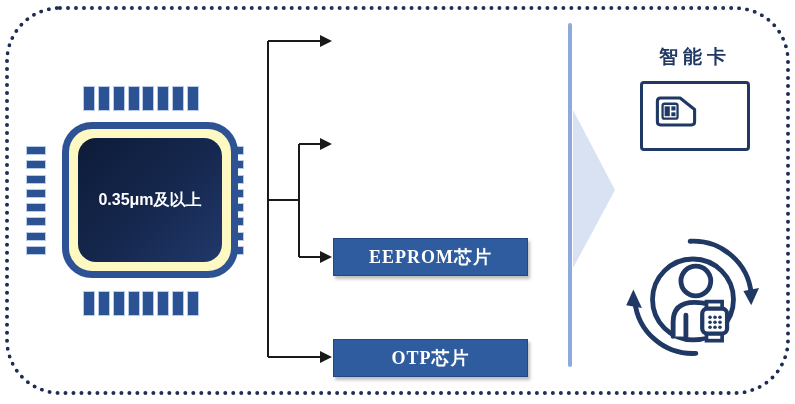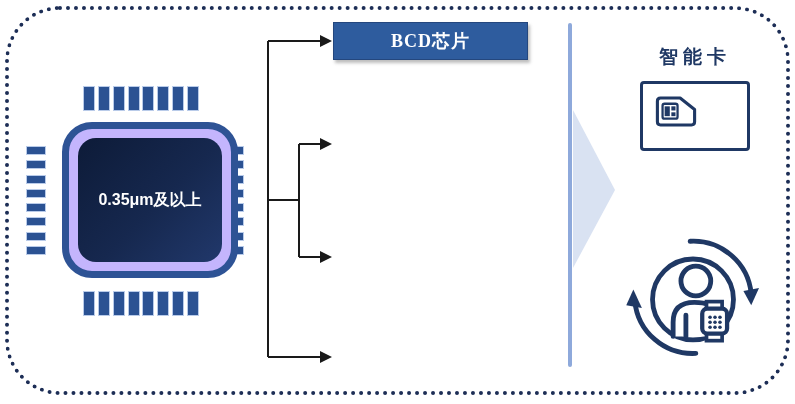--- a/index.html
+++ b/index.html
@@ -18,21 +18,21 @@
   .pins-h{width:114px;height:23px;left:84px;}
   .pins-h span{width:10px;height:23px;background:var(--chip-pin-blue,#2B5293);outline:1.5px solid #b9cbe9;}
   .pins-top{top:87px;}
   .pins-bottom{top:292px;}
   .pins-v{flex-direction:column;width:18px;height:107px;top:147px;}
   .pins-v span{width:18px;height:7px;background:var(--chip-pin-blue,#2B5293);outline:1.5px solid #b9cbe9;}
   .pins-left{left:27px;}
   .pins-right{left:225px;}
   .chip-outer{
     position:absolute;left:62px;top:122px;width:176px;height:156px;box-sizing:border-box;
-    border:7px solid var(--chip-outline-blue,#2E5395);border-radius:30px;background:#c4b5fd;
+    border:7px solid var(--chip-outline-blue,#2E5395);border-radius:30px;background:#fef9c3;
   }
   .chip-core{
     position:absolute;left:9px;top:9px;right:9px;bottom:9px;border-radius:18px;
     background:linear-gradient(135deg,#0d1b38 0%,#16284f 55%,#21386b 100%);
     display:flex;align-items:center;justify-content:center;
   }
   .chip-core span{
     color:#fff;font-weight:bold;font-size:16px;white-space:nowrap;
     font-family:"Liberation Sans","DejaVu Sans",sans-serif;
   }
@@ -135,22 +135,25 @@
       <path d="M268 357 H321"></path>
     </g>
     <g fill="#1A1A1A">
       <polygon points="320,35 332,41 320,47"></polygon>
       <polygon points="320,138 332,144 320,150"></polygon>
       <polygon points="320,251 332,257 320,263"></polygon>
       <polygon points="320,351 332,357 320,363"></polygon>
     </g>
   </svg>
 
-  <div class="chip-box" style="top:22px">
-    <span>BCD芯片</span>
+  <div class="chip-box" style="top:238px">
+    <span>EEPROM芯片</span>
+  </div>
+  <div class="chip-box" style="top:339px">
+    <span>OTP芯片</span>
   </div>
 
   <div class="divider-line"></div>
   <svg class="divider-arrow" width="42" height="158" viewBox="0 0 42 158">
     <polygon points="0,0 42,80 0,158" fill="#D9E2F2"></polygon>
   </svg>
 
   <div class="app-title title-smartcard">智能卡</div>
   <div class="card-box">
     <svg width="44" height="31" viewBox="0 0 42 30">

